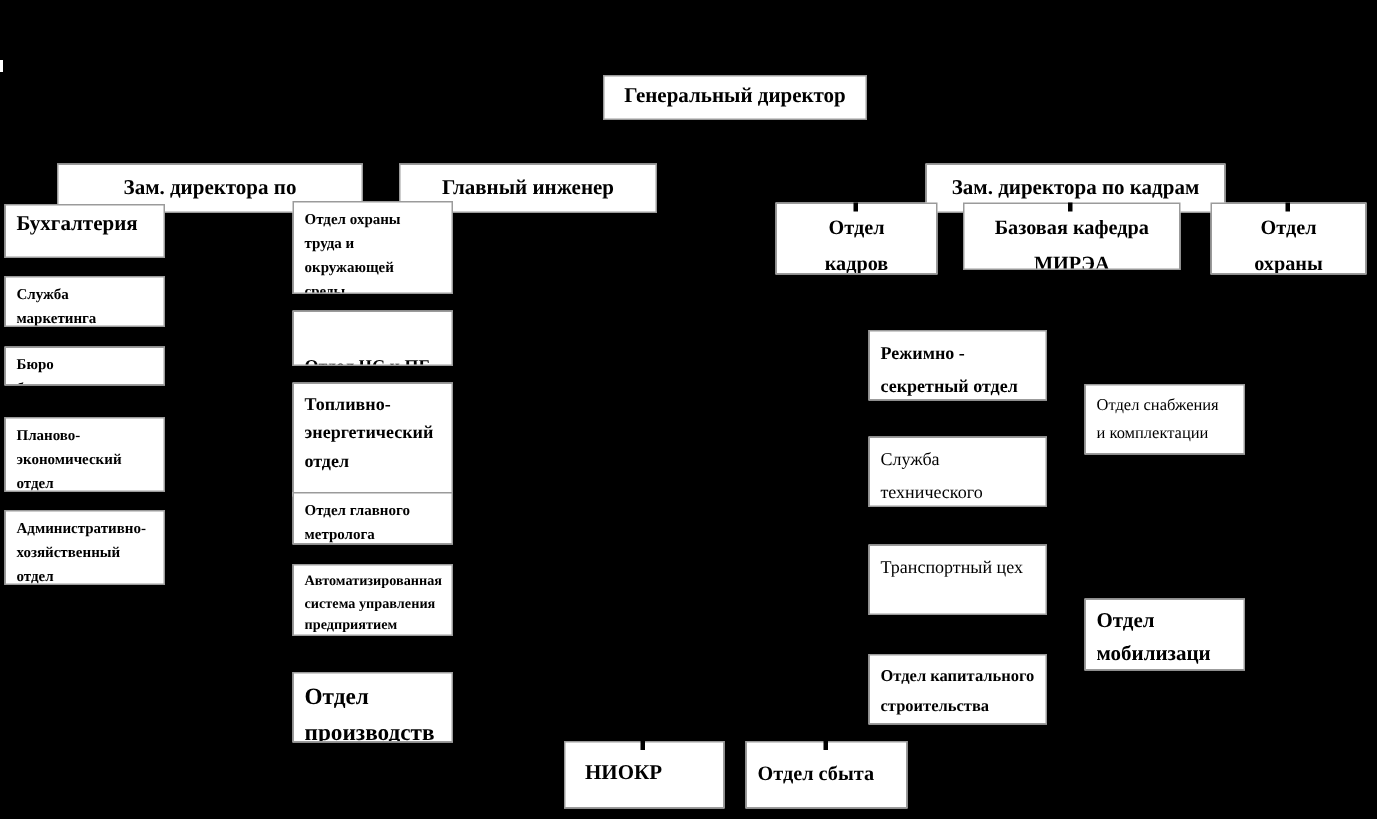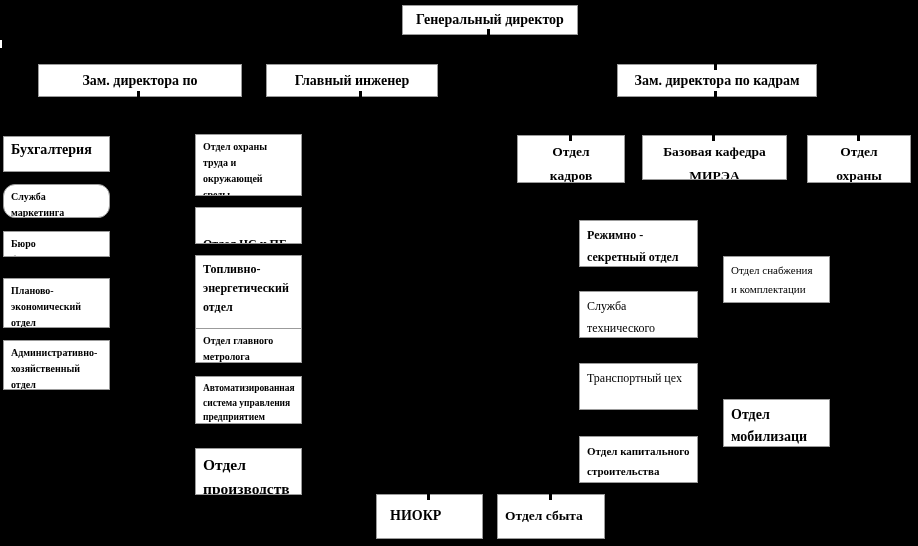--- a/index.html
+++ b/index.html
@@ -8,21 +8,21 @@
     background:#000000; overflow:hidden;
     font-family:"Liberation Serif","DejaVu Serif",serif;
   }
   .box {
     position:absolute; box-sizing:border-box;
     background:#ffffff; border:1px solid #9b9b9b;
     color:#000; font-weight:bold; white-space:pre-line;
     padding:4px 7px; line-height:1.7; overflow:hidden;
   }
   .center  { text-align:center; }
-  .vcenter { display:flex; align-items:center; justify-content:center; padding:0 0; }
+  .vcenter { display:flex; align-items:center; justify-content:center; padding:0 0;margin-top:45px; }
   .regular { font-weight:normal; }
   .just    { text-align:left; }
   .fs9  { font-size:9.5px;  line-height:1.55; }
   .fs10 { font-size:10px;   line-height:1.6;  }
   .fs11 { font-size:11px;   line-height:1.85; }
   .fs12 { font-size:12px;   line-height:1.8;  }
   .fs13 { font-size:13.5px; line-height:1.75; }
   .fs14 { font-size:14px;   line-height:1.7;  }
   .fs15 { font-size:15.5px; line-height:1.55; }
   .tick {
@@ -35,21 +35,21 @@
 
 <div class="canvas">
 
   <div class="box fs14 vcenter center" style="left:402px; top:5px;  width:176px; height:30px;">Генеральный директор</div>
 
   <div class="box fs14 vcenter center" style="left:38px;  top:64px; width:204px; height:33px;">Зам. директора по</div>
   <div class="box fs14 vcenter center" style="left:266px; top:64px; width:172px; height:33px;">Главный инженер</div>
   <div class="box fs14 vcenter center" style="left:617px; top:64px; width:200px; height:33px;">Зам. директора по кадрам</div>
 
   <div class="box fs14" style="left:3px; top:136px; width:107px; height:36px; line-height:1.3;">Бухгалтерия</div>
-  <div class="box fs10" style="left:3px; top:184px; width:107px; height:34px;border-radius:12px;">Служба
+  <div class="box fs10" style="left:3px; top:184px; width:107px; height:34px;">Служба
 маркетинга</div>
   <div class="box fs10" style="left:3px; top:231px; width:107px; height:26px;">Бюро
 бюджетирования</div>
   <div class="box fs10" style="left:3px; top:278px; width:107px; height:50px;">Планово-
 экономический
 отдел</div>
   <div class="box fs10" style="left:3px; top:340px; width:107px; height:50px;">Административно-
 хозяйственный отдел</div>
 
   <div class="box fs10" style="left:195px; top:134px; width:107px; height:62px;">Отдел охраны

